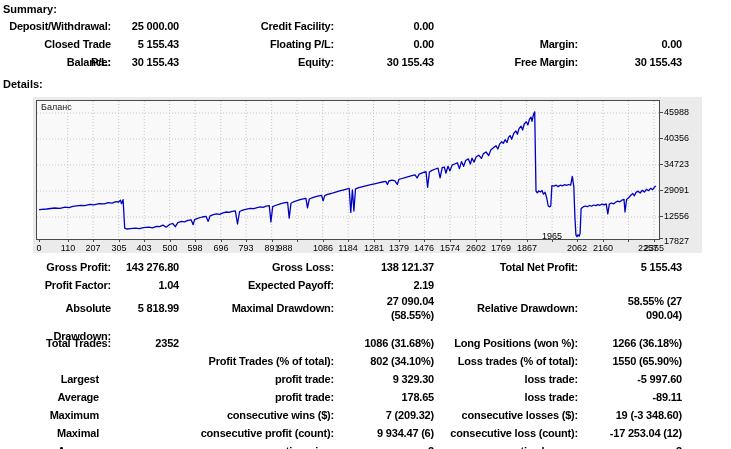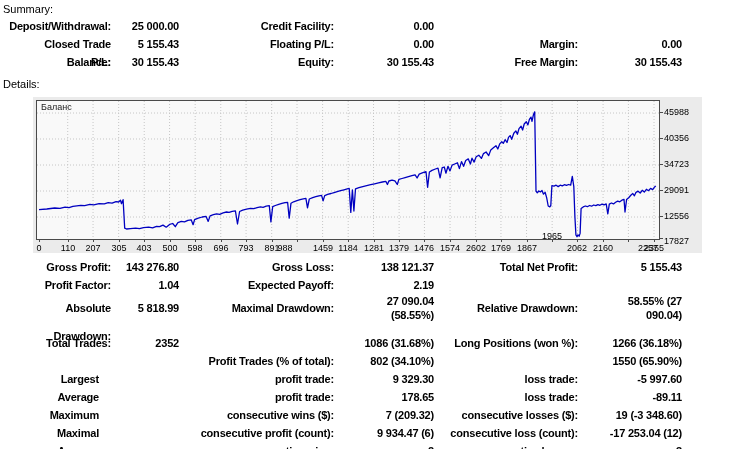--- a/index.html
+++ b/index.html
@@ -1,19 +1,19 @@
 <!DOCTYPE html>
 <html><head>
 <meta charset="utf-8">
 <style>
   html,body{margin:0;padding:0;background:#ffffff;}
   body{width:731px;height:449px;overflow:hidden;position:relative;
        font-family:"Liberation Sans",sans-serif;color:#000;}
   .page{position:absolute;left:0;top:0;width:731px;height:449px;}
-  .section-title{position:absolute;left:3px;font-weight:normal;font-size:11px;line-height:12px;}
+  .section-title{position:absolute;left:3px;font-weight:bold;font-size:11px;line-height:12px;}
   #summary-title{top:3px;}
   #details-title{top:78px;}
   .stat-table{position:absolute;left:0;width:651px;margin-left:36px;}
   #summary-table{top:17px;}
   #details-table{top:258px;}
   .trow{position:relative;height:18px;}
   .trow.multi{height:28px;}
   .trow.gap{margin-top:12px;}
   .cell{position:absolute;top:0;font-weight:bold;font-size:11px;line-height:18px;
         white-space:pre-line;text-align:right;letter-spacing:-0.2px;}
@@ -132,21 +132,21 @@
         <span class="xlab" style="left: 162px; top: 146px;">598</span>
         <span class="xtick" style="left: 188px; top: 143px;"></span>
         <span class="xlab" style="left: 188px; top: 146px;">696</span>
         <span class="xtick" style="left: 213px; top: 143px;"></span>
         <span class="xlab" style="left: 213px; top: 146px;">793</span>
         <span class="xtick" style="left: 239px; top: 143px;"></span>
         <span class="xlab" style="left: 239px; top: 146px;">891</span>
         <span class="xtick" style="left: 264px; top: 143px;"></span>
         <span class="xlab" style="left: 252px; top: 146px;">988</span>
         <span class="xtick" style="left: 290px; top: 143px;"></span>
-        <span class="xlab" style="left: 290px; top: 146px;">1459</span>
+        <span class="xlab" style="left: 290px; top: 146px;">1086</span>
         <span class="xtick" style="left: 315px; top: 143px;"></span>
         <span class="xlab" style="left: 315px; top: 146px;">1184</span>
         <span class="xtick" style="left: 341px; top: 143px;"></span>
         <span class="xlab" style="left: 341px; top: 146px;">1281</span>
         <span class="xtick" style="left: 366px; top: 143px;"></span>
         <span class="xlab" style="left: 366px; top: 146px;">1379</span>
         <span class="xtick" style="left: 391px; top: 143px;"></span>
         <span class="xlab" style="left: 391px; top: 146px;">1476</span>
         <span class="xtick" style="left: 417px; top: 143px;"></span>
         <span class="xlab" style="left: 417px; top: 146px;">1574</span>
@@ -201,20 +201,21 @@
         <div class="cell c1">2352</div>
         <div class="cell c3">1086 (31.68%)</div>
         <div class="cell c4">Long Positions (won %):</div>
         <div class="cell c5">1266 (36.18%)</div>
       </div>
       <div class="trow">
         <div class="cell c0"></div>
         <div class="cell c1"></div>
         <div class="cell c2">Profit Trades (% of total):</div>
         <div class="cell c3">802 (34.10%)</div>
+        <div class="cell c4">Loss trades (% of total):</div>
         <div class="cell c5">1550 (65.90%)</div>
       </div>
       <div class="trow">
         <div class="cell c0 plain">Largest</div>
         <div class="cell c1"></div>
         <div class="cell c2">profit trade:</div>
         <div class="cell c3">9 329.30</div>
         <div class="cell c4">loss trade:</div>
         <div class="cell c5">-5 997.60</div>
       </div>

